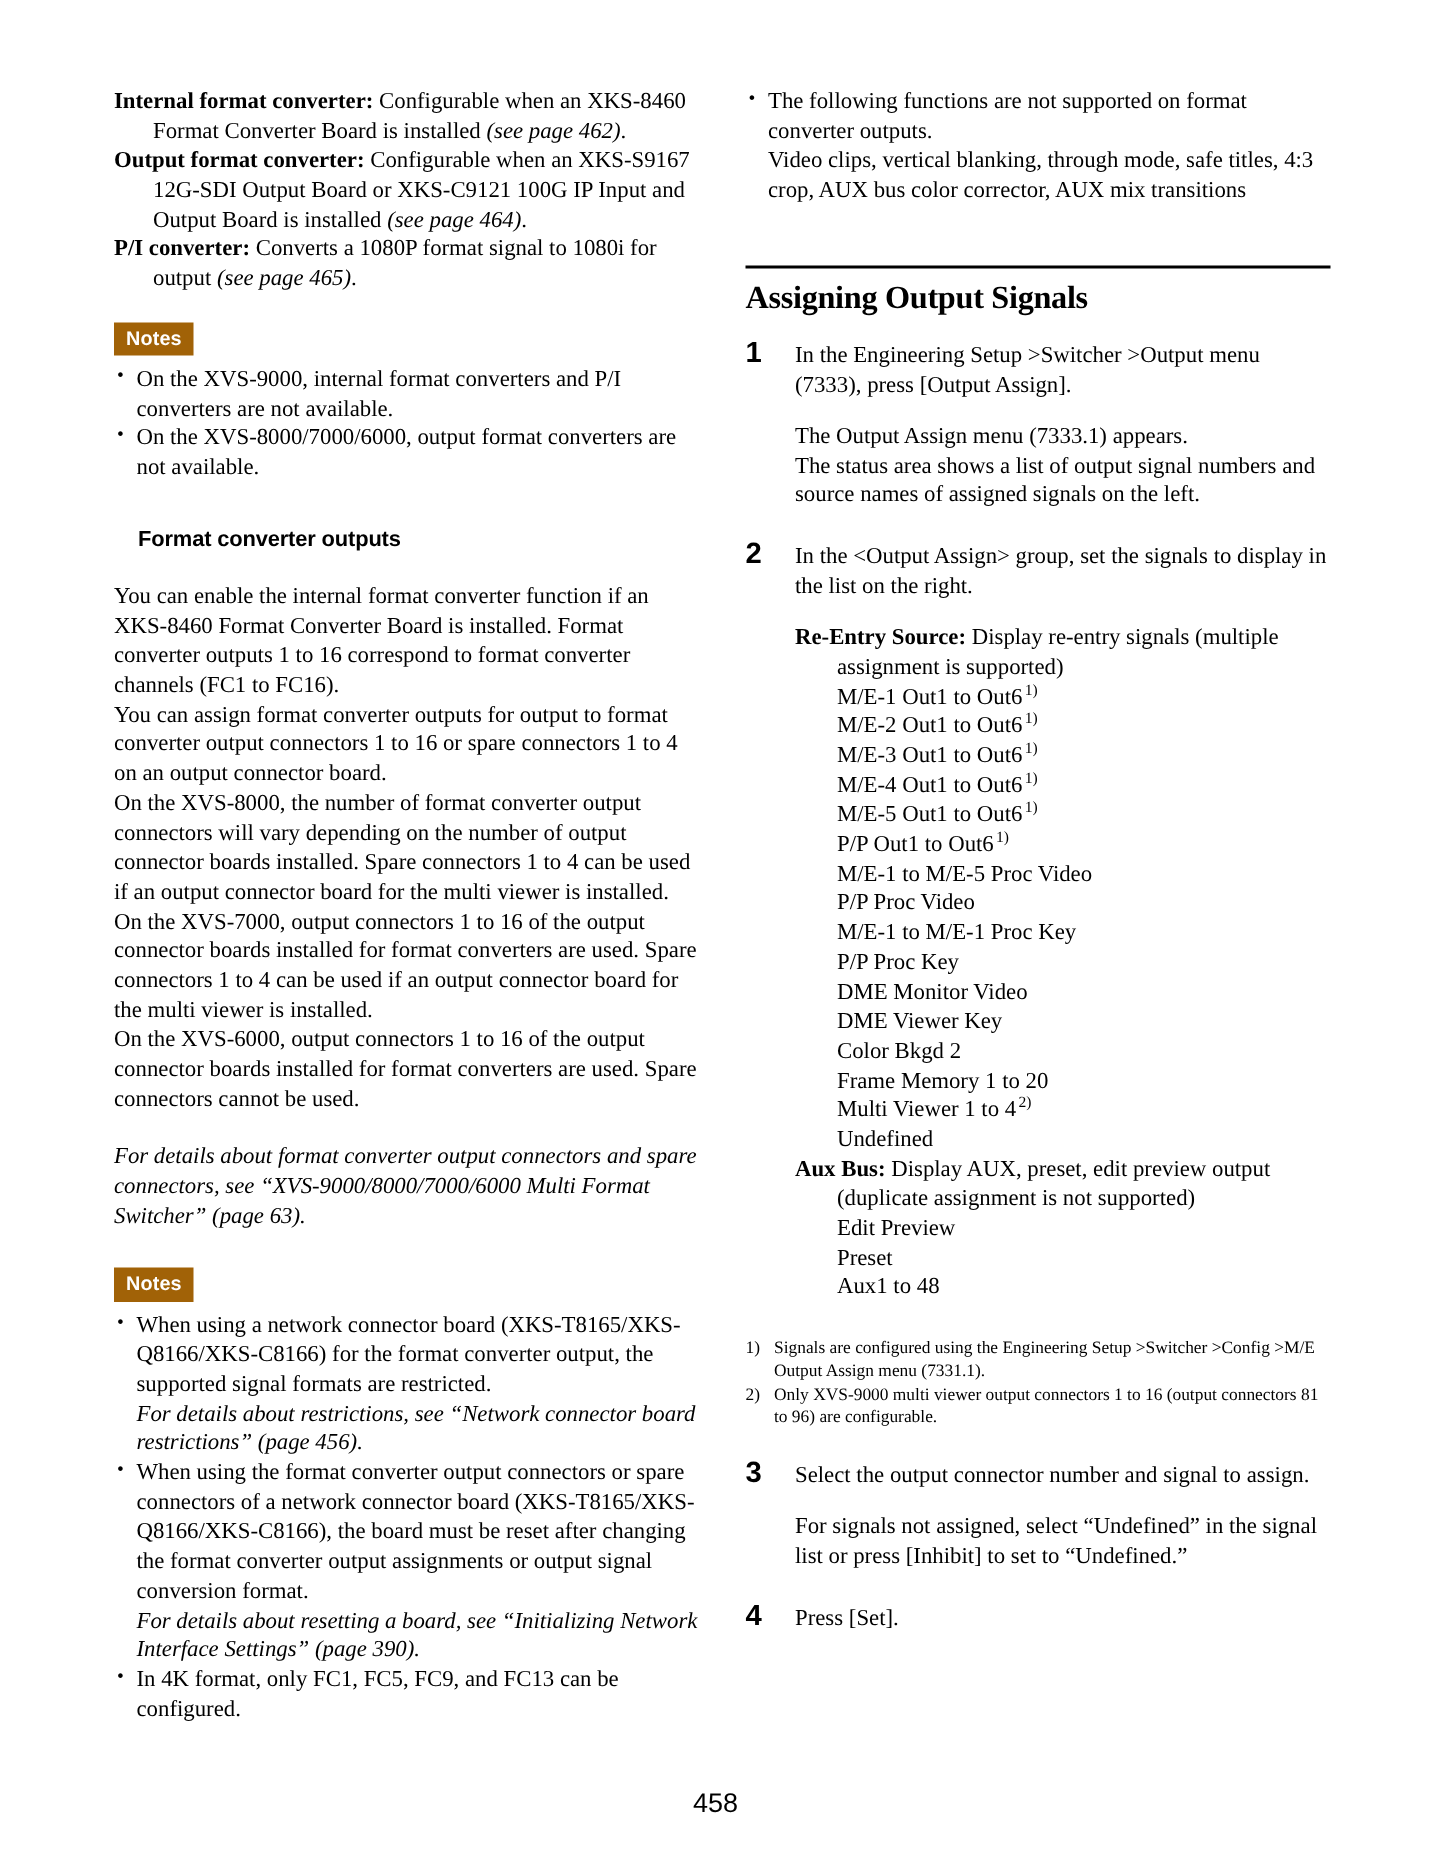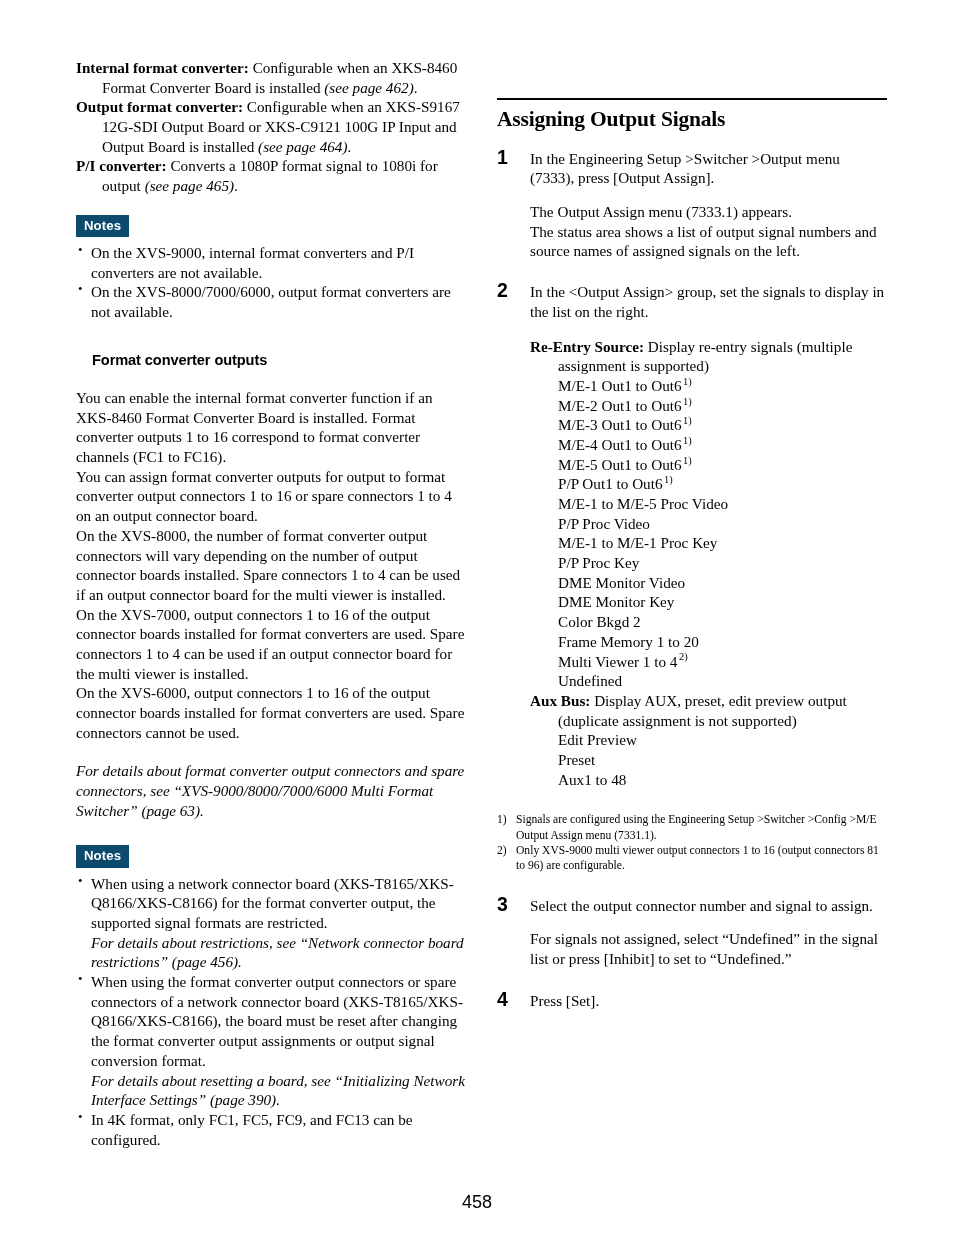--- a/index.html
+++ b/index.html
@@ -44,21 +44,21 @@
     text-indent: -26px;
     font-size: 15.2px;
     line-height: 1.295;
   }
   .hang b { font-weight: bold; }
   em, .ital { font-style: italic; }
 
   
   .notes-badge {
     display: inline-block;
-    background: #0c4a6e;
+    background: #a16207;
     color: #ffffff;
     font-family: "Liberation Sans", sans-serif;
     font-weight: bold;
     font-size: 13.2px;
     line-height: 1;
     padding: 4px 8px 5px 8px;
     letter-spacing: 0.1px;
   }
 
   
@@ -223,20 +223,26 @@
       </li>
       <li>
         <span>In 4K format, only FC1, FC5, FC9, and FC13 can be configured.</span>
       </li>
     </ul>
 
   </div>
 
   <div class="col col-right">
 
+    <ul class="bul">
+      <li>
+        <span>The following functions are not supported on format converter outputs.</span>
+        <span class="sub">Video clips, vertical blanking, through mode, safe titles, 4:3 crop, AUX bus color corrector, AUX mix transitions</span>
+      </li>
+    </ul>
 
     <div style="height:40px"></div>
     <div class="sec-rule"></div>
     <div class="sec-head">Assigning Output Signals</div>
     <div style="height:17px"></div>
 
     <div class="step">
       <div class="step-num">1</div>
       <div class="step-body">In the Engineering Setup &gt;Switcher &gt;Output menu (7333), press [Output Assign].</div>
       <div style="height:14px"></div>
@@ -258,21 +264,21 @@
         <div class="optline"><span>M/E-2 Out1 to Out6</span><sup>1)</sup></div>
         <div class="optline"><span>M/E-3 Out1 to Out6</span><sup>1)</sup></div>
         <div class="optline"><span>M/E-4 Out1 to Out6</span><sup>1)</sup></div>
         <div class="optline"><span>M/E-5 Out1 to Out6</span><sup>1)</sup></div>
         <div class="optline"><span>P/P Out1 to Out6</span><sup>1)</sup></div>
         <div class="optline"><span>M/E-1 to M/E-5 Proc Video</span></div>
         <div class="optline"><span>P/P Proc Video</span></div>
         <div class="optline"><span>M/E-1 to M/E-1 Proc Key</span></div>
         <div class="optline"><span>P/P Proc Key</span></div>
         <div class="optline"><span>DME Monitor Video</span></div>
-        <div class="optline"><span>DME Monitor Key</span></div>
+        <div class="optline"><span>DME Viewer Key</span></div>
         <div class="optline"><span>Color Bkgd 2</span></div>
         <div class="optline"><span>Frame Memory 1 to 20</span></div>
         <div class="optline"><span>Multi Viewer 1 to 4</span><sup>2)</sup></div>
         <div class="optline"><span>Undefined</span></div>
       </div>
 
       <div class="deflist">
         <div class="defitem"><b>Aux Bus:</b><span> Display AUX, preset, edit preview output (duplicate assignment is not supported)</span></div>
         <div class="optline"><span>Edit Preview</span></div>
         <div class="optline"><span>Preset</span></div>

